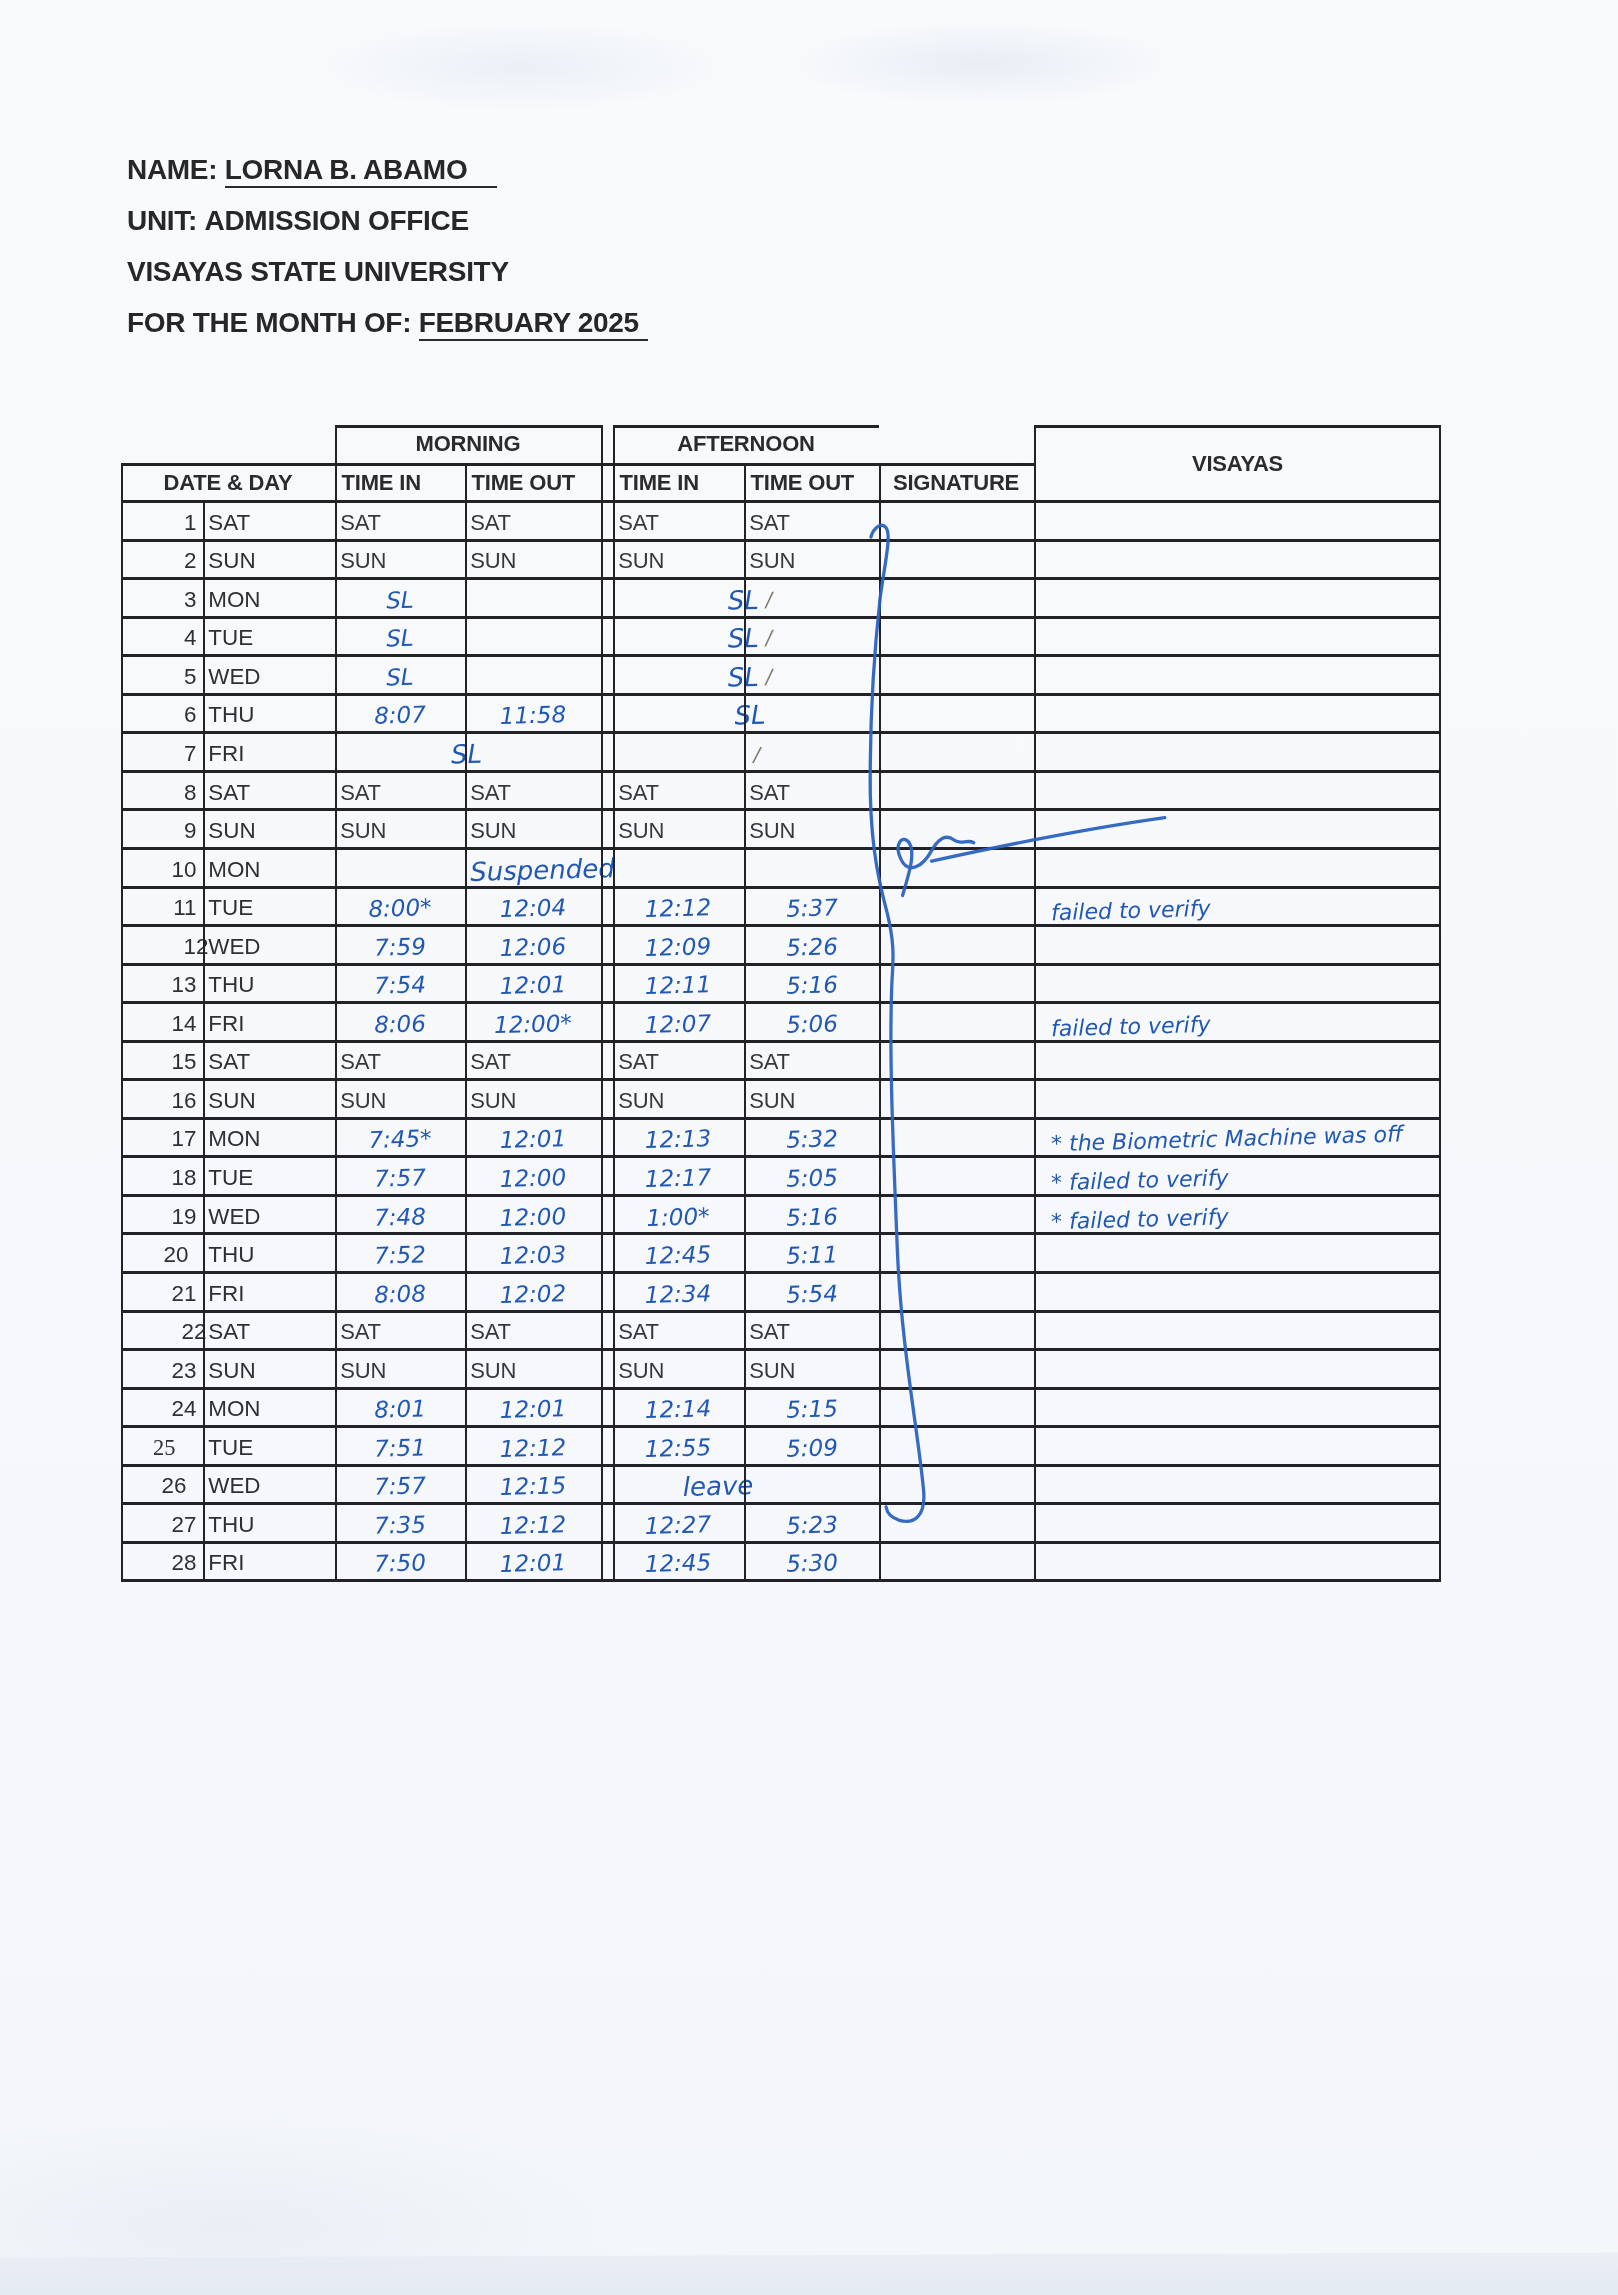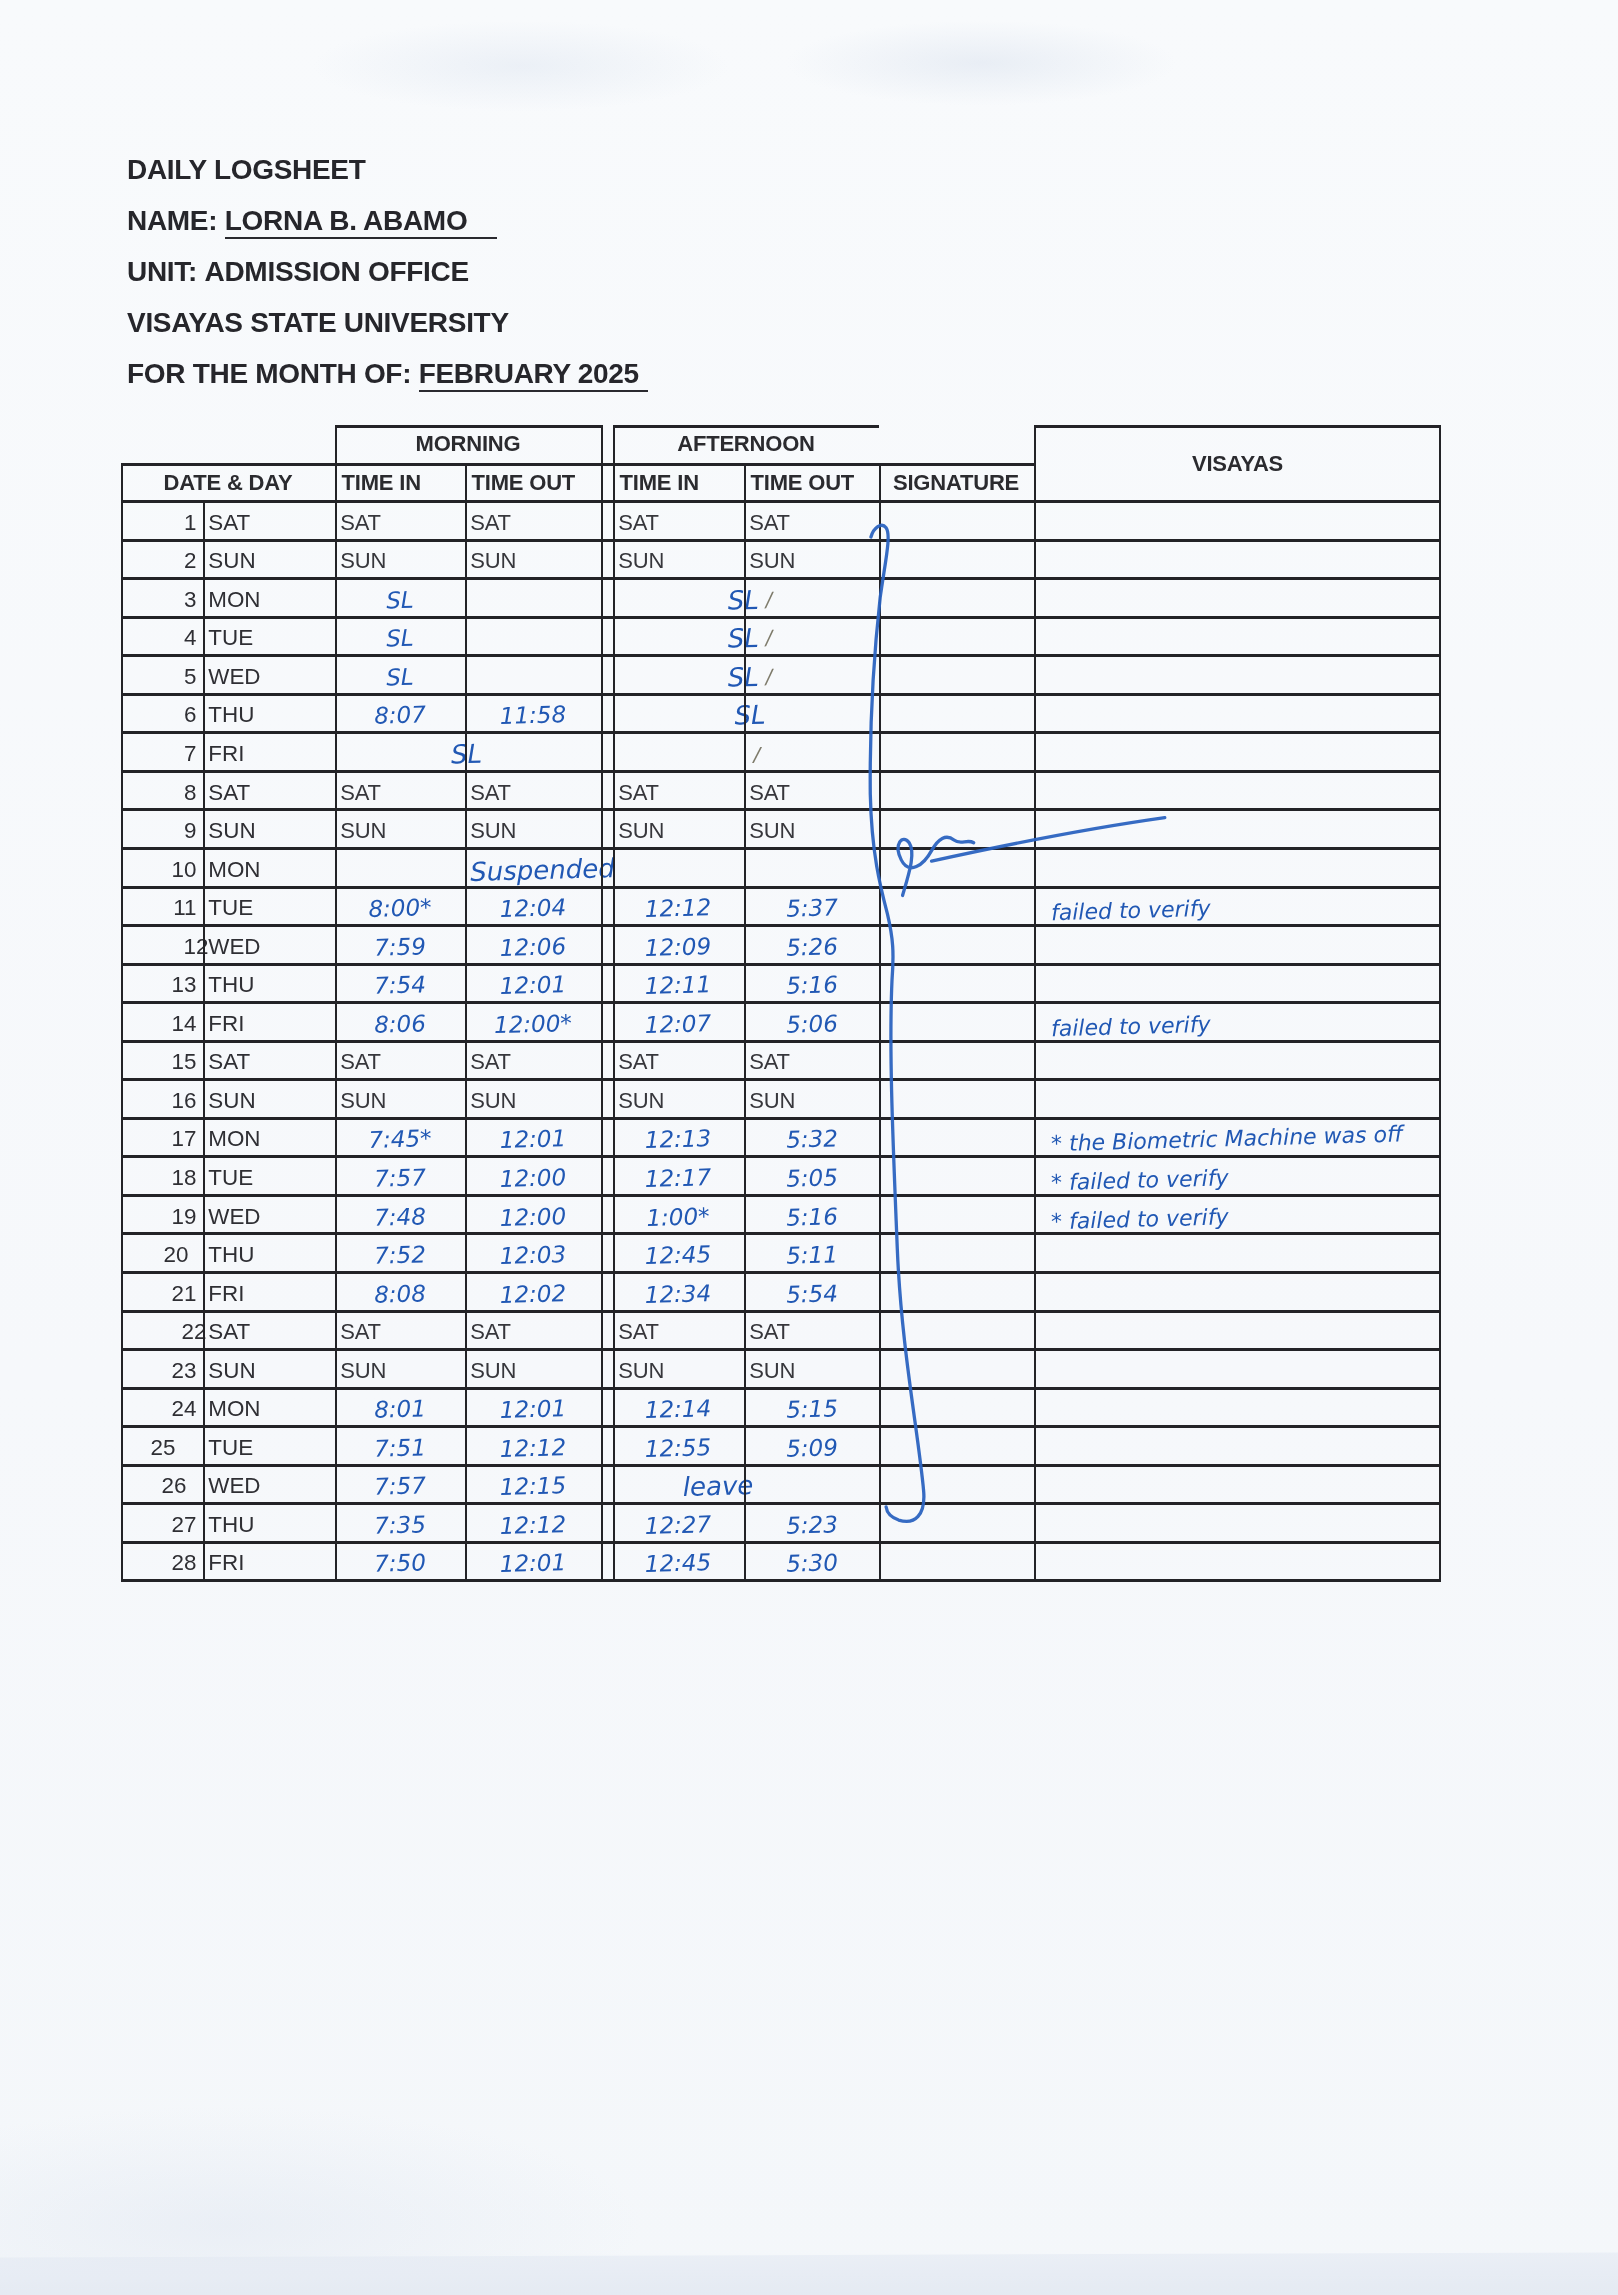--- a/index.html
+++ b/index.html
@@ -43,21 +43,20 @@
 </style>
 </head>
 <body>
 
 <div class="page">
 
   <div class="smudge s1"></div>
   <div class="smudge s2"></div>
 
   <div class="headerblock">
-    <div>DAILY LOGSHEET</div>
     <div><span>NAME:</span>&nbsp;<span class="hline-u pad-r">LORNA B. ABAMO</span></div>
     <div><span>UNIT:</span>&nbsp;<span>ADMISSION OFFICE</span></div>
     <div>VISAYAS STATE UNIVERSITY</div>
     <div><span>FOR THE MONTH OF:</span>&nbsp;<span class="hline-u pad-r2">FEBRUARY 2025</span></div>
   </div>
 
   <div class="tablewrap">
 
     <div class="hcell center" style="left:214px;top:0;width:266px;height:38px;">MORNING</div>
     <div class="hcell center" style="left:492px;top:0;width:266px;height:38px;">AFTERNOON</div>
@@ -260,21 +259,21 @@
         </div>
         <div class="row" style="top: 964px;">
           <div class="cell datecell" style="left: 0px; width: 82px;">24</div>
           <div class="cell daycell" style="left: 82px; width: 132px;">MON</div>
           <div class="cell hw" style="left: 214px; width: 130px;">8:01</div>
           <div class="cell hw" style="left: 344px; width: 136px;">12:01</div>
           <div class="cell hw" style="left: 492px; width: 130px;">12:14</div>
           <div class="cell hw" style="left: 623px; width: 136px;">5:15</div>
         </div>
         <div class="row" style="top: 1003px;">
-          <div class="cell datecell" style="left: 0px; width: 61px;">25</div>
+          <div class="cell datecell" style="left: 0px; width: 61px; font-family: Liberation Serif, serif;">25</div>
           <div class="cell daycell" style="left: 82px; width: 132px;">TUE</div>
           <div class="cell hw" style="left: 214px; width: 130px;">7:51</div>
           <div class="cell hw" style="left: 344px; width: 136px;">12:12</div>
           <div class="cell hw" style="left: 492px; width: 130px;">12:55</div>
           <div class="cell hw" style="left: 623px; width: 136px;">5:09</div>
         </div>
         <div class="row" style="top: 1041px;">
           <div class="cell datecell" style="left: 0px; width: 72px;">26</div>
           <div class="cell daycell" style="left: 82px; width: 132px;">WED</div>
           <div class="cell hw" style="left: 214px; width: 130px;">7:57</div>

